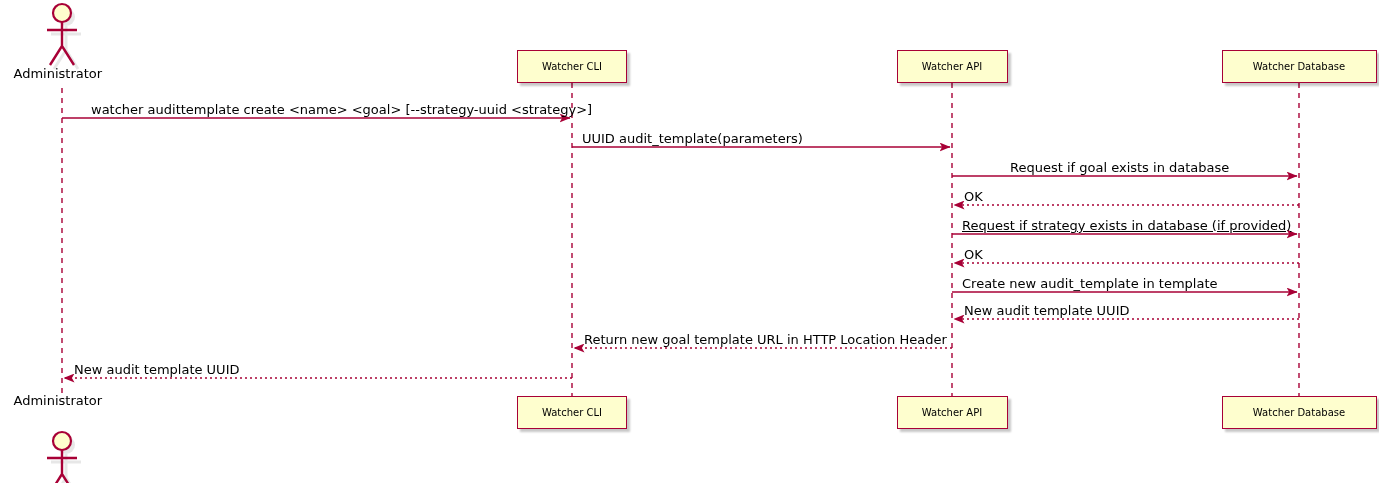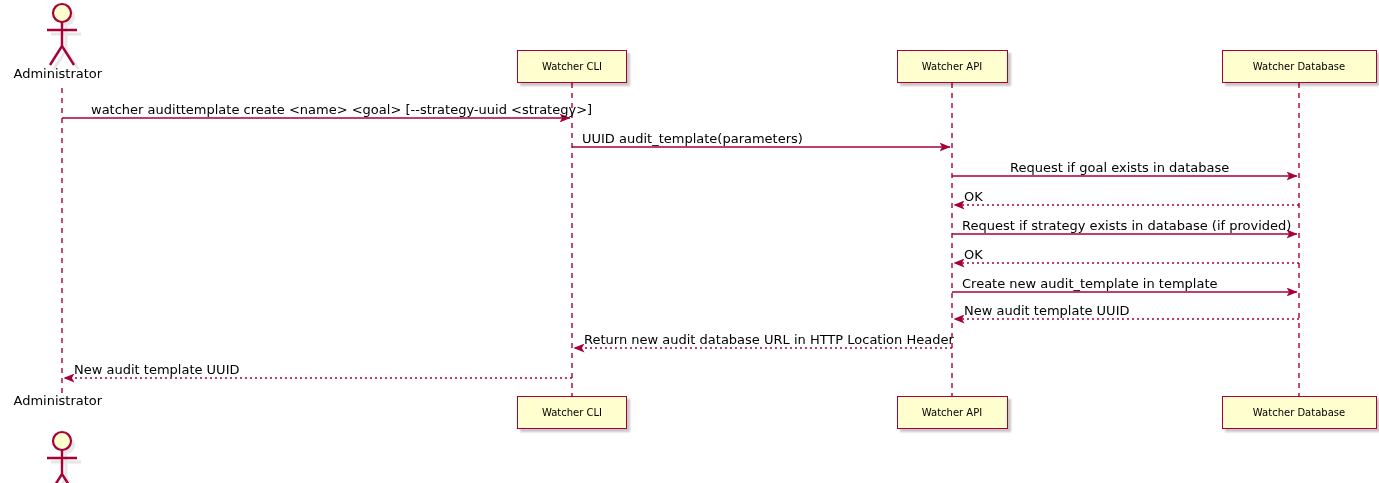--- a/index.html
+++ b/index.html
@@ -73,21 +73,21 @@
       <div class="participant-box" style="left: 896.5px; top: 50px; width: 111px; height: 33px;">Watcher API</div>
       <div class="participant-box" style="left: 896.5px; top: 396px; width: 111px; height: 33px;">Watcher API</div>
       <div class="participant-box" style="left: 1221.5px; top: 50px; width: 155px; height: 33px;">Watcher Database</div>
       <div class="participant-box" style="left: 1221.5px; top: 396px; width: 155px; height: 33px;">Watcher Database</div>
     </div>
   <div id="labels">
       <div class="msg-label" style="left: 76px; top: 103px; margin-left: 15px;">watcher audittemplate create &lt;name&gt; &lt;goal&gt; [--strategy-uuid &lt;strategy&gt;]</div>
       <div class="msg-label" style="left: 582px; top: 132px;">UUID audit_template(parameters)</div>
       <div class="msg-label" style="left: 1010px; top: 161px;">Request if goal exists in database</div>
       <div class="msg-label" style="left: 964px; top: 190px;">OK</div>
-      <div class="msg-label" style="left: 962px; top: 219px;">Request if strategy exists in database (if provided)</div>
+      <div class="msg-label" style="left: 962px; top: 219px; text-decoration: underline;">Request if strategy exists in database (if provided)</div>
       <div class="msg-label" style="left: 964px; top: 248px;">OK</div>
       <div class="msg-label" style="left: 962px; top: 277px;">Create new audit_template in template</div>
       <div class="msg-label" style="left: 964px; top: 304px;">New audit template UUID</div>
-      <div class="msg-label" style="left: 584px; top: 333px;">Return new audit database URL in HTTP Location Header</div>
+      <div class="msg-label" style="left: 584px; top: 333px;">Return new goal template URL in HTTP Location Header</div>
       <div class="msg-label" style="left: 74px; top: 363px;">New audit template UUID</div>
     </div>
 
 </div>
 
 </body></html>

